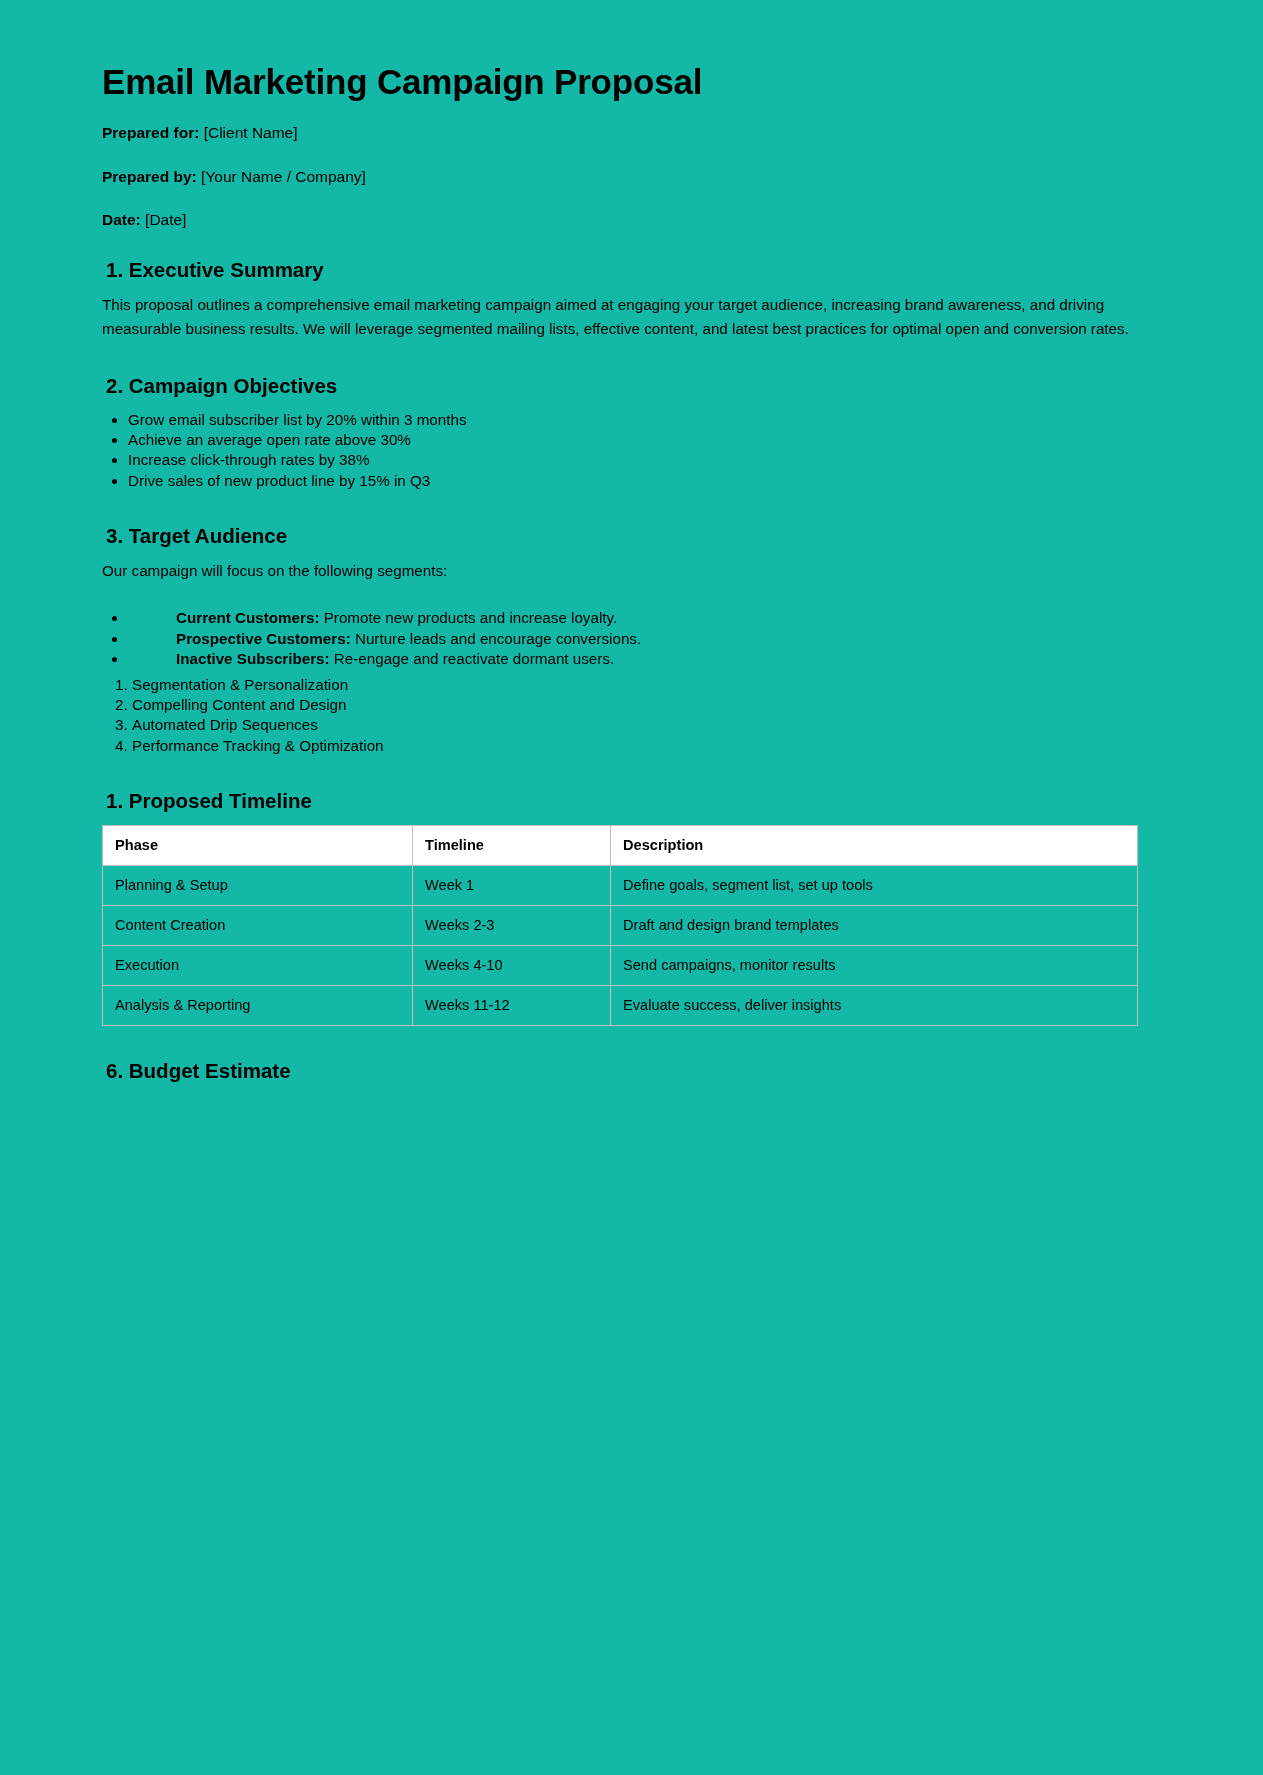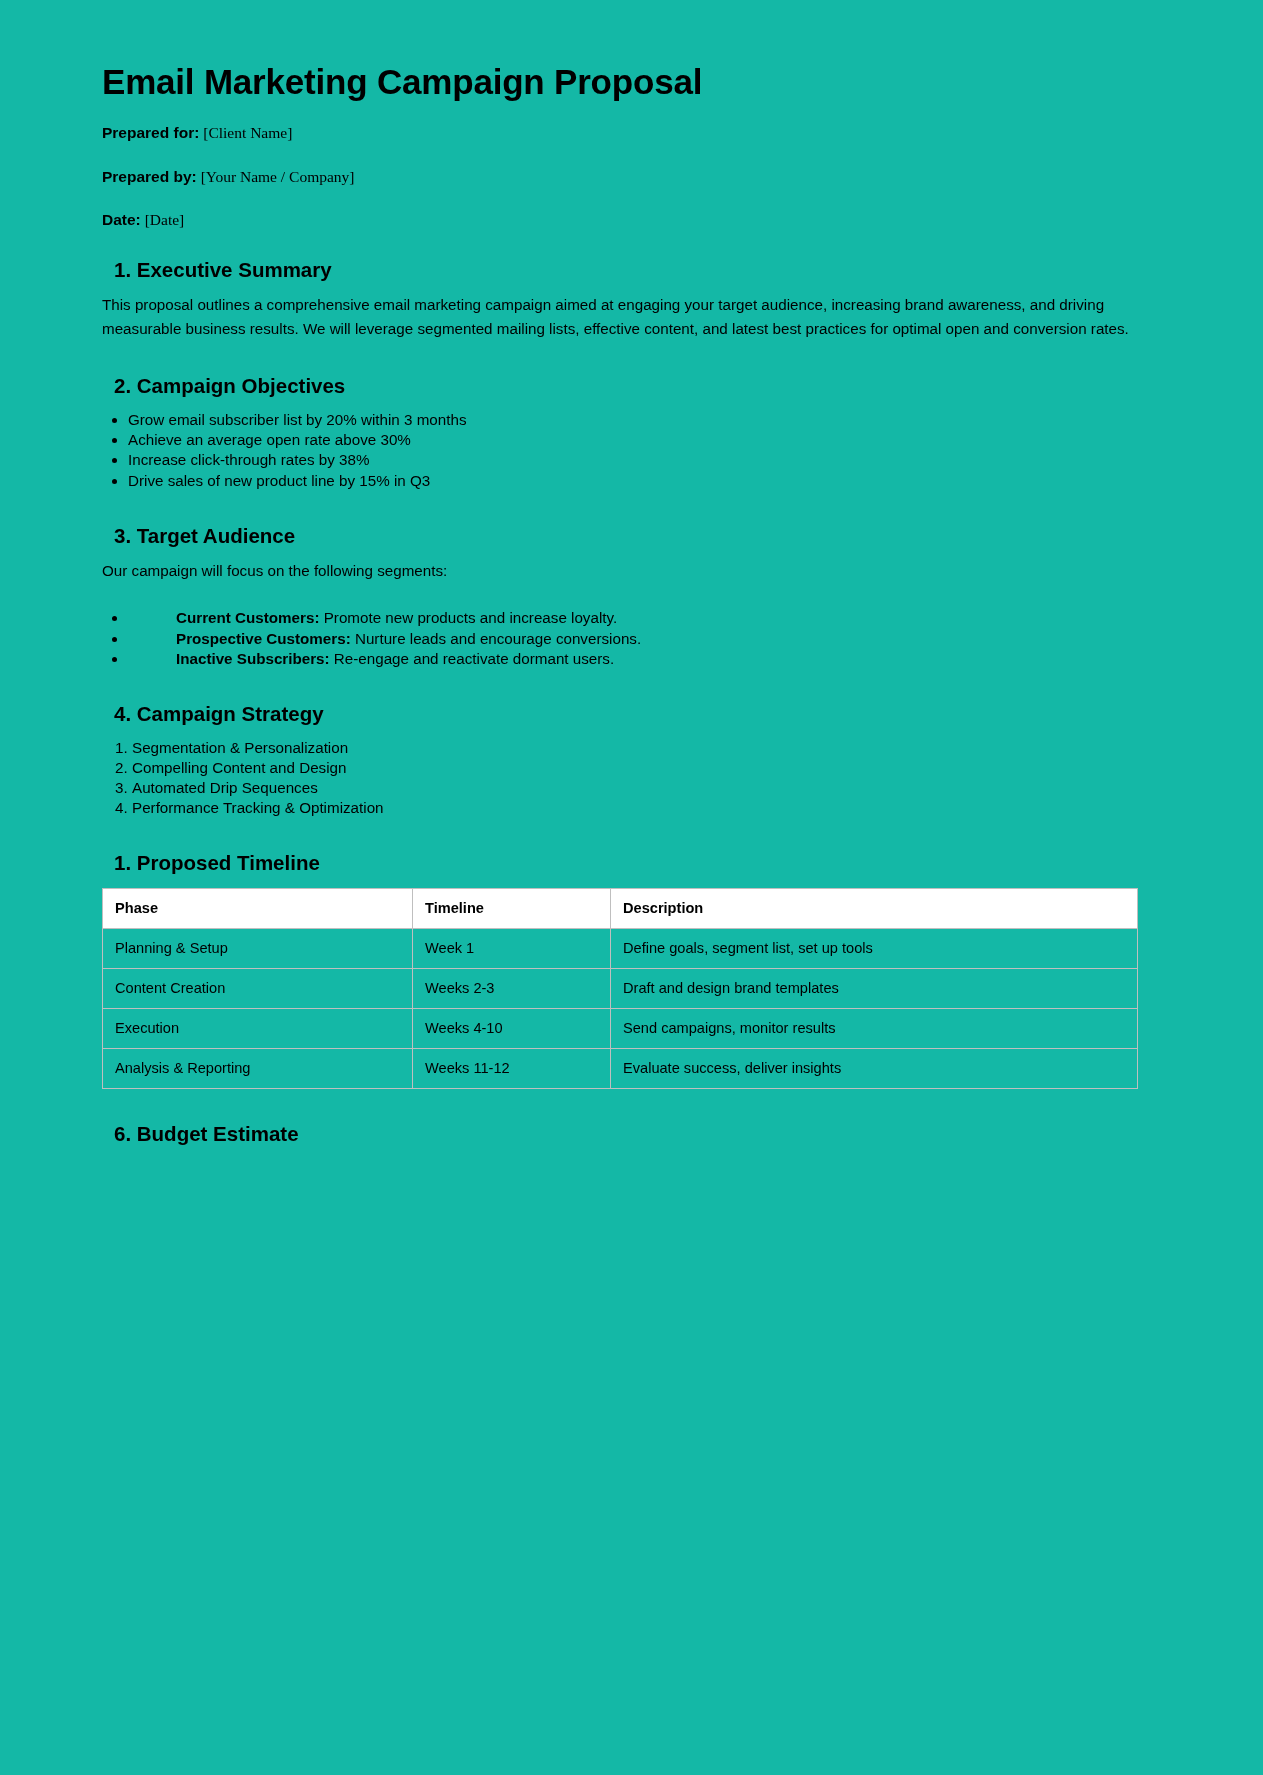--- a/index.html
+++ b/index.html
@@ -36,26 +36,26 @@
     letter-spacing: -0.2px;
     line-height: 1.15;
     margin: 0 0 20px 0;
   }
   .meta-line {
     font-size: 15.5px;
     line-height: 1.45;
     margin: 0 0 21px 0;
   }
   .meta-label { font-weight: bold; }
-  .meta-value { font-weight: normal; font-family: Liberation Serif, serif; }
+  .meta-value { font-weight: normal; }
 
   h2.section-heading {
     font-size: 20.5px;
     font-weight: bold;
-    margin: 33px 0 11px 12px;
+    margin: 33px 0 11px 4px;
     line-height: 1.2;
   }
   h2.section-heading:first-of-type { margin-top: 26px; }
 
   p.body-text {
     font-size: 15.2px;
     line-height: 1.58;
     margin: 0 0 12px 0;
     text-align: left;
   }
@@ -136,21 +136,20 @@
 
     <h2 class="section-heading">3. Target Audience</h2>
     <p class="body-text">Our campaign will focus on the following segments:</p>
     <div class="spacer-sm"></div>
     <ul class="doc-list">
       <li><span class="lead">Current Customers:</span><span> Promote new products and increase loyalty.</span></li>
       <li><span class="lead">Prospective Customers:</span><span> Nurture leads and encourage conversions.</span></li>
       <li><span class="lead">Inactive Subscribers:</span><span> Re-engage and reactivate dormant users.</span></li>
     </ul>
 
-    <h2 class="section-heading">4. Campaign Strategy</h2>
     <ol class="doc-list">
       <li>Segmentation &amp; Personalization</li>
       <li>Compelling Content and Design</li>
       <li>Automated Drip Sequences</li>
       <li>Performance Tracking &amp; Optimization</li>
     </ol>
 
     <h2 class="section-heading">1. Proposed Timeline</h2>
     <table class="doc-table">
       <colgroup>

